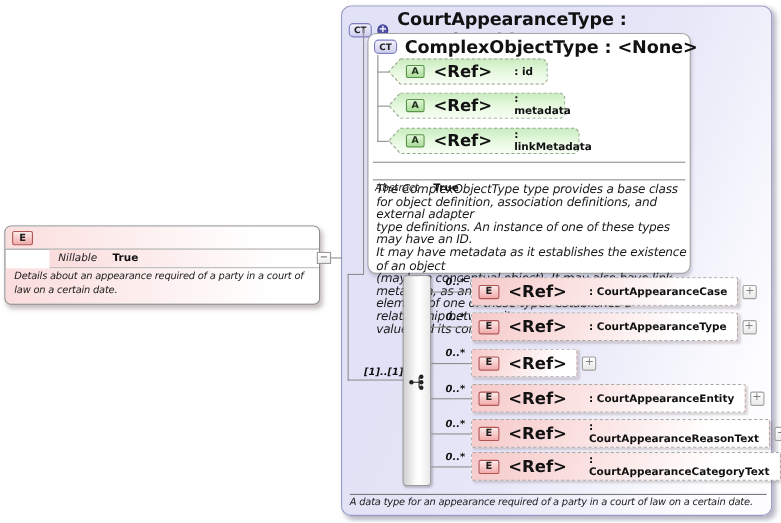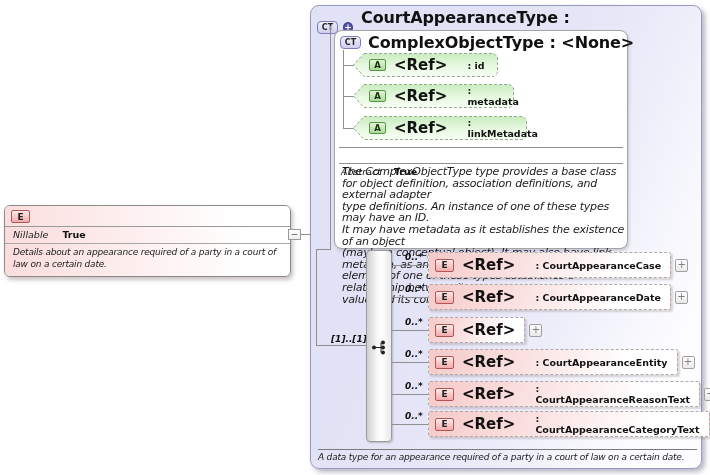--- a/index.html
+++ b/index.html
@@ -11,21 +11,21 @@
   .vl { position:absolute; width:1px;  background:#8f8f8f; z-index:3; }
 
   
   .elem-box { position:absolute; left:4px; top:205px; width:287px;
     border:1px solid #8a8a8a; border-radius:6px; background:#fff;
     box-shadow:2px 3px 4px rgba(140,120,120,.45); overflow:hidden; z-index:4; }
   .elem-box .hdr { display:flex; align-items:center; gap:8px; padding:4px 6px 3px;
     background:linear-gradient(to right,#fbdede,#ffffff 80%); border-bottom:1px solid #9a9a9a; }
   .title { font-size:16px; font-weight:bold; color:#111; letter-spacing:-0.1px; }
   .prop-row { display:flex; align-items:baseline; gap:14px; padding:2px 8px 3px;
-    background:linear-gradient(to right,#fbdcdc,#ffffff 85%); border-bottom:1px solid #a8a8a8; }
+    background:linear-gradient(to right,#fbdcdc,#ffffff 85%); border-bottom:1px solid #a8a8a8;margin-left:40px; }
   .prop-label { font-size:9.5px; font-style:italic; color:#222; }
   .prop-value { font-size:9.5px; font-weight:bold; color:#111; }
   .desc { padding:3px 8px 6px; font-size:9px; font-style:italic; color:#1a1a1a;
     line-height:1.3; letter-spacing:-0.2px;
     background:linear-gradient(to right,#fbdcdc,#ffffff 85%); }
 
   
   .e-icon { width:19px; height:13px; flex:0 0 auto; border:1px solid #b05454; border-radius:2px;
     background:linear-gradient(#fdeaea,#f2abab); display:grid; place-items:center;
     font-size:9px; font-weight:bold; color:#222; }
@@ -202,21 +202,21 @@
     </span>
     <span class="expand-btn">+</span>
   </div>
 
   <div class="el-row" style="top:284px;">
     <span class="occurs">0..*</span>
     <span class="lead"></span>
     <span class="el-chip">
       <span class="e-icon">E</span>
       <span class="chip-ref">&lt;Ref&gt;</span>
-      <span class="chip-name">: CourtAppearanceDate</span>
+      <span class="chip-name">: CourtAppearanceType</span>
     </span>
     <span class="expand-btn">+</span>
   </div>
 
   <div class="el-row" style="top:317px;">
     <span class="occurs">0..*</span>
     <span class="lead"></span>
     <span class="el-chip">
       <span class="e-icon">E</span>
       <span class="chip-ref">&lt;Ref&gt;</span>

